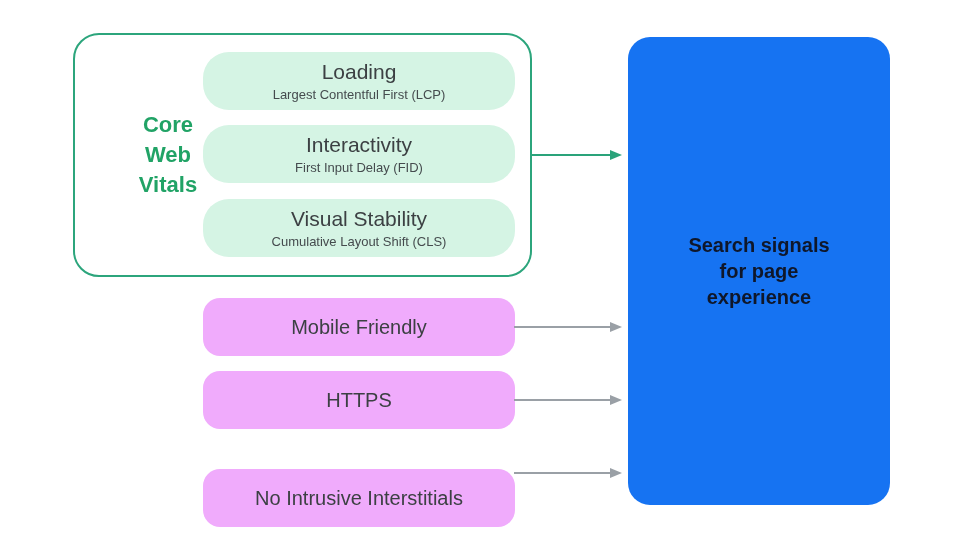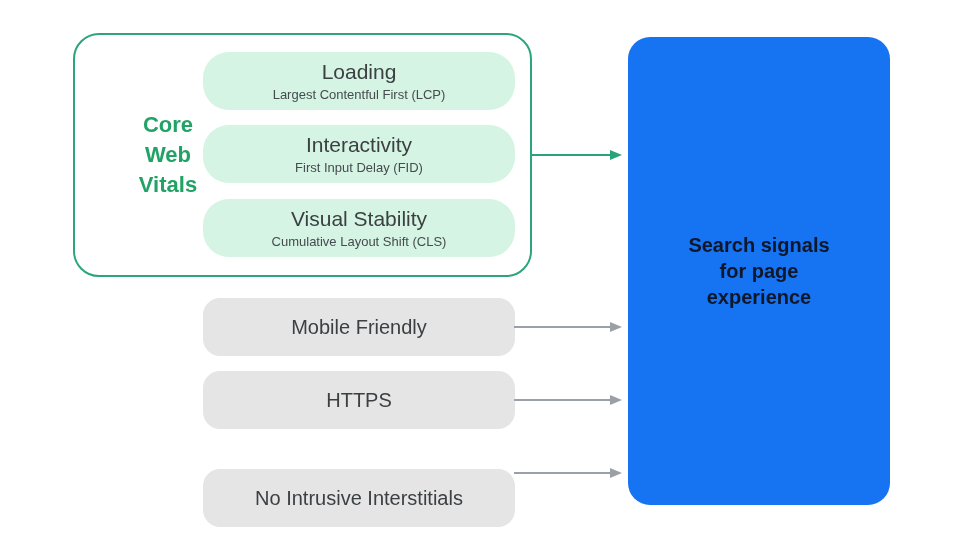--- a/index.html
+++ b/index.html
@@ -48,21 +48,21 @@
     width: 312px; height: 58px;
     border-radius: 17px;
     display: flex;
     flex-direction: column;
     align-items: center;
     justify-content: center;
     text-align: center;
     box-sizing: border-box;
   }
   .pill.green { background: #D5F4E4; border-radius: 26px; }
-  .pill.gray  { background: #e5e5e5; }
+  .pill.gray  { background: #f0abfc; }
 
   .pill-title {
     color: #3C4043;
     font-size: 21px;
     font-weight: 500;
     line-height: 1.12;
   }
   .pill-sub {
     color: #454B4E;
     font-size: 13px;

